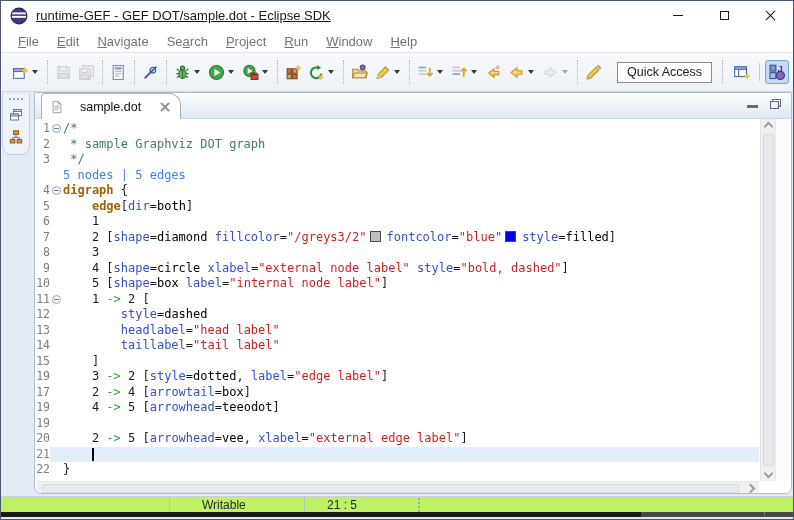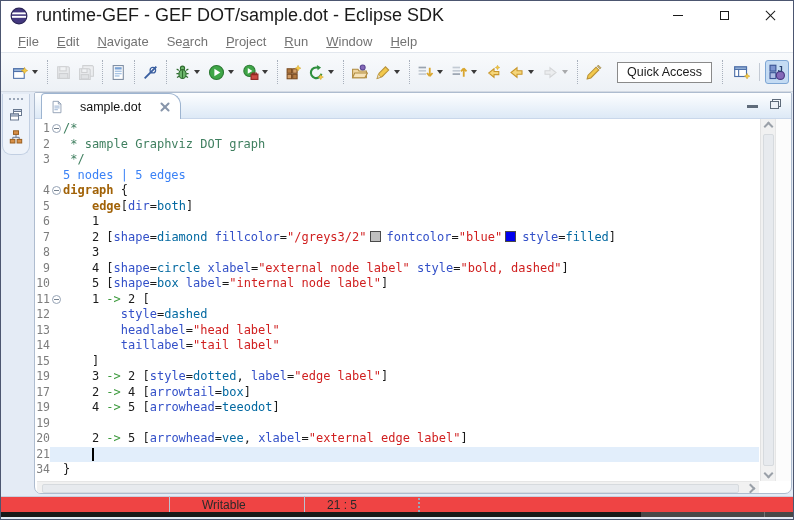--- a/index.html
+++ b/index.html
@@ -4,21 +4,21 @@
 <style>
   html,body{margin:0;padding:0;background:#9aa4b5;}
   *{box-sizing:border-box;}
   body{font-family:"Liberation Sans",sans-serif;}
   #window{width:794px;height:520px;background:#e4ebf5;border:1px solid #4c5670;
     display:flex;flex-direction:column;position:relative;overflow:hidden;}
 
   
   .titlebar{height:29px;background:#ffffff;display:flex;align-items:center;flex:none;}
   .titlebar .logo{width:18px;height:18px;margin:0 8px 0 9px;flex:none;}
-  .title-text{font-size:18px;color:#1a1a1a;}
+  .title-text{font-size:13px;color:#1a1a1a;text-decoration:underline;}
   .win-controls{margin-left:auto;display:flex;height:100%;}
   .win-btn{width:46px;height:100%;display:flex;align-items:center;justify-content:center;cursor:default;}
   .ic-min{width:10px;height:1px;background:#1a1a1a;}
   .ic-max{width:9px;height:9px;border:1px solid #1a1a1a;}
   .ic-close{position:relative;width:11px;height:11px;}
   .ic-close:before,.ic-close:after{content:"";position:absolute;left:-1px;top:5px;width:13px;height:1px;background:#1a1a1a;}
   .ic-close:before{transform:rotate(45deg);}
   .ic-close:after{transform:rotate(-45deg);}
 
   
@@ -78,42 +78,42 @@
   .row{display:flex;height:15.5px;line-height:15.5px;font-family:"DejaVu Sans Mono",monospace;font-size:12px;}
   .ln{width:15px;flex:none;text-align:right;color:#7d7d7d;font-size:11.5px;}
   .foldc{width:13px;flex:none;display:flex;justify-content:center;}
   .fold-marker{width:9px;height:9px;border:1px solid #96a3b5;border-radius:50%;position:relative;margin-top:3px;background:#fff;}
   .fold-marker:after{content:"";position:absolute;left:1px;right:1px;top:3px;height:1px;background:#74818f;}
   .codec{flex:1;white-space:pre;color:#1a1a1a;}
   .row.current .codec,.row.current .foldc{background:#e2eefb;}
   .tok.cm{color:#3f7f5f;}
   .tok.kw{color:#a16207;font-weight:bold;}
   .tok.at{color:#3350c8;}
-  .tok.id{color:#0369a1;}
+  .tok.id{color:#000000;}
   .tok.st{color:#d01f1f;}
   .tok.op{color:#3f9b3f;}
   .tok.pl{color:#1a1a1a;}
   .mining-text{color:#3b82f6;}
   .swatch{display:inline-block;width:11px;height:11px;border:1px solid #4a4a4a;margin:0 6px 0 3px;vertical-align:-1px;}
   .caret{display:inline-block;width:2px;height:13px;background:#000;vertical-align:text-bottom;}
 
   .v-scroll{position:absolute;top:0;right:16px;bottom:0;width:15px;background:#f1f1f1;border-left:1px solid #e2e2e2;
     display:flex;flex-direction:column;justify-content:space-between;align-items:center;padding:4px 0;}
   .chev{width:7px;height:7px;border-right:2px solid #9aa0a8;border-bottom:2px solid #9aa0a8;flex:none;}
   .chev.up{transform:rotate(-135deg);}
   .chev.down{transform:rotate(45deg);}
   .chev.right{transform:rotate(-45deg);}
   .v-thumb{flex:1;width:11px;margin:4px 0;background:#e7eaee;border:1px solid #d6dade;border-radius:2px;}
   .overview-ruler{position:absolute;top:0;right:0;bottom:0;width:16px;background:#fcfcfc;border-left:1px solid #e6e6e6;}
   .h-scroll{height:14px;margin:0 32px 0 2px;background:#f1f1f1;border-top:1px solid #e6e6e6;
     display:flex;align-items:center;justify-content:flex-end;padding:0 5px;}
   .h-thumb{flex:1;height:9px;margin-right:8px;background:#e7eaee;border:1px solid #d6dade;border-radius:2px;}
 
   
-  .statusbar{height:16px;flex:none;background:#ef4444;border-top:1px solid #c8d0de;display:flex;align-items:center;}
+  .statusbar{height:16px;flex:none;background:#bef264;border-top:1px solid #c8d0de;display:flex;align-items:center;}
   .st-cell{height:18px;display:flex;align-items:center;font-size:12px;color:#2a2a2a;padding-left:16px;}
   .st-cell.c0{width:168px;}
   .st-cell.c1{width:135px;border-left:1px solid #b9c2d0;padding-left:32px;}
   .st-cell.c2{width:110px;border-left:1px solid #b9c2d0;}
   .st-cell.c3{width:112px;border-left:1px solid #b9c2d0;padding-left:22px;}
   .st-handle{display:flex;flex-direction:column;gap:2px;margin-left:2px;}
   .st-handle i{width:2px;height:2px;background:#9aa6b8;display:block;}
 
   .bottom-strip{height:5px;flex:none;display:flex;}
   .bs-l{width:640px;background:#191919;}
@@ -500,21 +500,21 @@
               <span class="ln">20</span>
               <span class="foldc"></span>
               <span class="codec"><span class="tok pl">    2 </span><span class="tok op">-&gt;</span><span class="tok pl"> 5 [</span><span class="tok at">arrowhead</span><span class="tok pl">=</span><span class="tok id">vee</span><span class="tok pl">, </span><span class="tok at">xlabel</span><span class="tok pl">=</span><span class="tok st">"external edge label"</span><span class="tok pl">]</span></span>
             </div>
             <div class="row current">
               <span class="ln">21</span>
               <span class="foldc"></span>
               <span class="codec"><span class="tok pl">    </span><span class="caret"></span></span>
             </div>
             <div class="row">
-              <span class="ln">34</span>
+              <span class="ln">22</span>
               <span class="foldc"></span>
               <span class="codec"><span class="tok pl">}</span></span>
             </div>
           </div>
         <div class="v-scroll">
           <span class="chev up"></span>
           <span class="v-thumb"></span>
           <span class="chev down"></span>
         </div>
         <div class="overview-ruler"></div>

